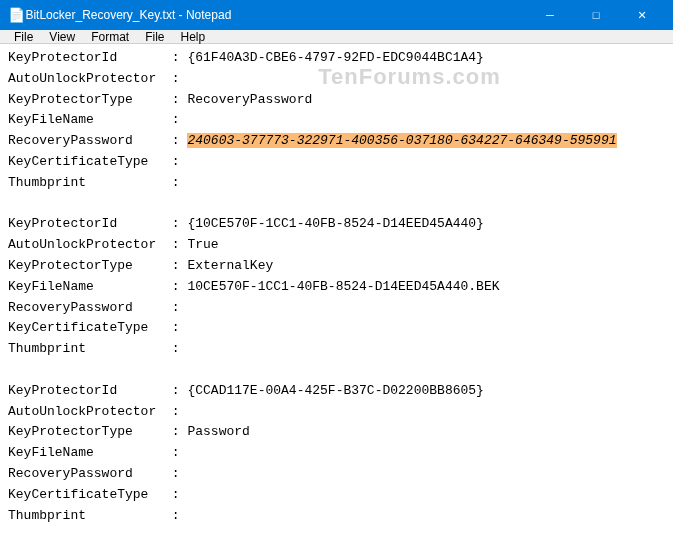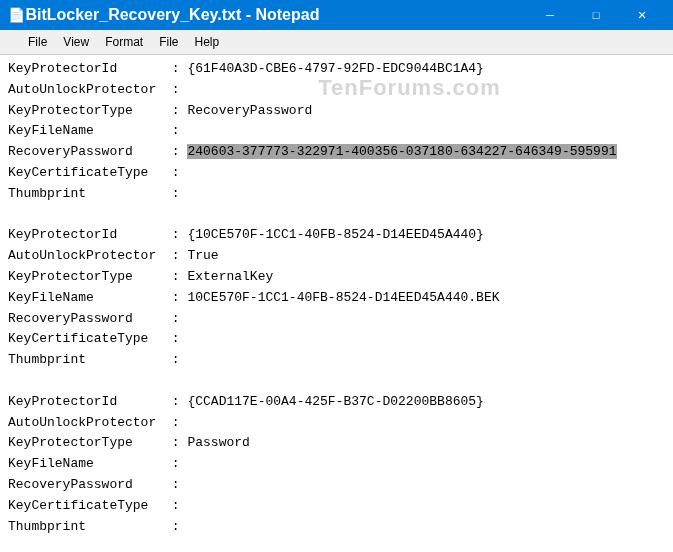--- a/index.html
+++ b/index.html
@@ -23,22 +23,21 @@
       align-items: center;
       height: 30px;
       padding: 0 8px;
       flex-shrink: 0;
       user-select: none;
     }
 
     .title-bar-title {
       flex: 1;
       font-family: 'Segoe UI', Arial, sans-serif;
-      font-size: 16px;
-      font-weight: bold;
+      font-size: 12px;
     }
 
     .title-bar-controls {
       display: flex;
       gap: 0;
     }
 
     .title-bar-btn {
       width: 46px;
       height: 30px;
@@ -49,22 +48,22 @@
       color: #fff;
       cursor: pointer;
       font-family: 'Segoe UI', Arial, sans-serif;
     }
 
     
     .menu-bar {
       background: #f0f0f0;
       display: flex;
       align-items: center;
-      height: 25px;
-      padding: 0 20px;
+      height: 14px;
+      padding: 0 6px;
       flex-shrink: 0;
       border-bottom: 1px solid #d0d0d0;
     }
 
     .menu-item {
       padding: 2px 8px;
       font-family: 'Segoe UI', Arial, sans-serif;
       font-size: 12px;
       cursor: pointer;
       color: #000;
@@ -103,22 +102,23 @@
     }
 
     .text-block {
       white-space: pre;
       line-height: 1.6;
       color: #000;
       font-size: 13px;
     }
 
     .highlight {
-      background-color: #a3a3a3;
+      background-color: #fdba74;
       color: #000;
+      font-style: italic;
     }
 
     
     .text-content::-webkit-scrollbar {
       width: 16px;
     }
 
     .text-content::-webkit-scrollbar-track {
       background: #f0f0f0;
       border-left: 1px solid #d0d0d0;

